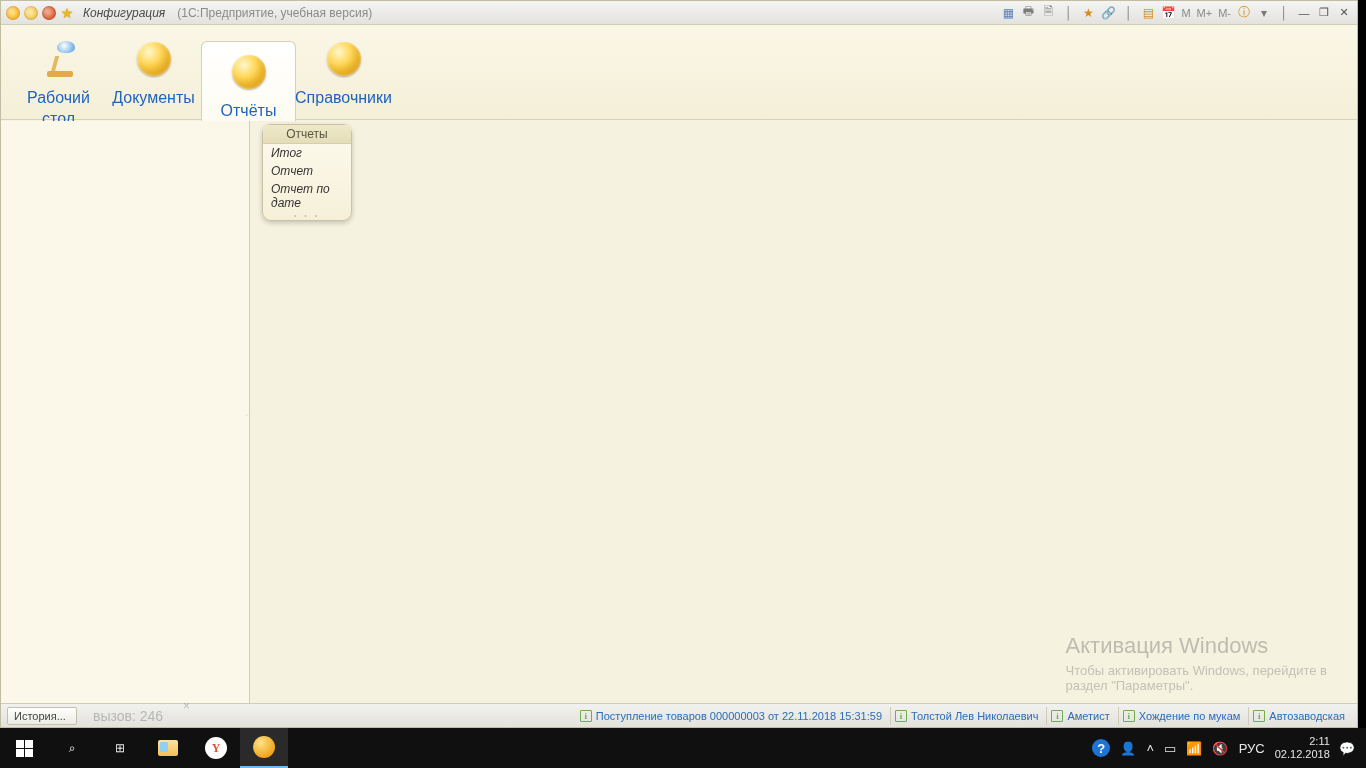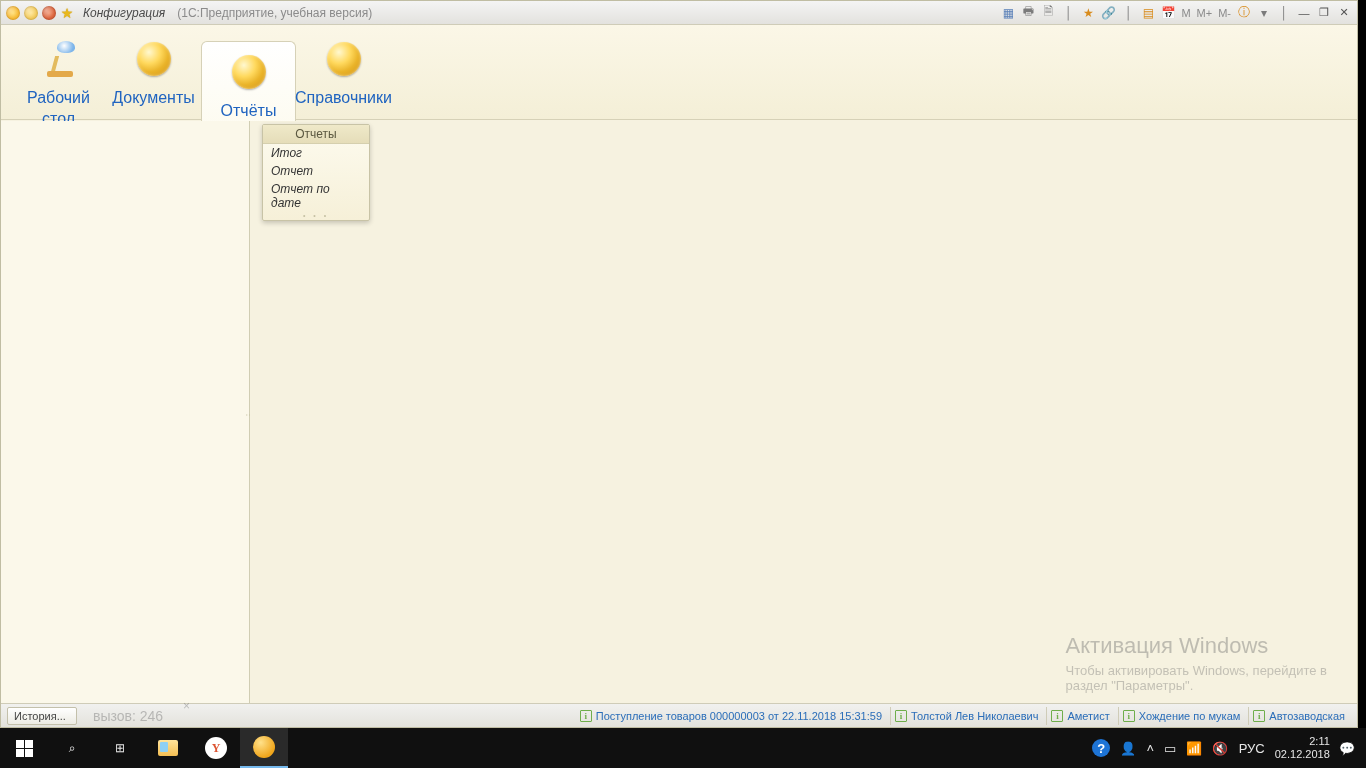--- a/index.html
+++ b/index.html
@@ -64,24 +64,24 @@
   .lamp .base{ position:absolute; bottom:4px; left:10px; width:26px; height:6px; background:#e3a94a; border-radius:2px;}
   .lamp .arm{ position:absolute; bottom:9px; left:16px; width:4px; height:16px; background:#e3bb5e; transform:skewX(-15deg);}
   .lamp .head{ position:absolute; top:4px; left:20px; width:18px; height:12px; background:radial-gradient(circle at 40% 40%, #fff, #7db5ea 70%); border-radius:50% 50% 40% 40%;}
   
   .mainarea{ position:absolute; top:120px; left:0; right:0; bottom:24px; display:flex;}
   .leftpane{ width:249px; background:#fbf8ea; border-right:1px solid #d0cdb3; position:relative;}
   .splitter-dots{ position:absolute; right:-3px; top:290px; color:#c6c1a4; font-size:8px; line-height:6px; letter-spacing:-2px; writing-mode:vertical-rl;}
   .rightpane{ flex:1; background:#f6f2e0; position:relative;}
   
   .menu{
-    position:absolute; left:12px; top:3px; width:108px;
+    position:absolute; left:12px; top:3px; width:90px;
     background:linear-gradient(#fdfbef,#f6f0d8);
     border:1px solid #c8c3a6;
-    border-radius:2px;
+    border-radius:9px;
     box-shadow:0 2px 5px rgba(0,0,0,.2);
     font-size:12px;
   }
   .menu-head{
     text-align:center;
     background:linear-gradient(#efe9c9,#e5ddb9);
     border-bottom:1px solid #d5cfae;
     padding:2px 4px;
     color:#5b5840;
   }

